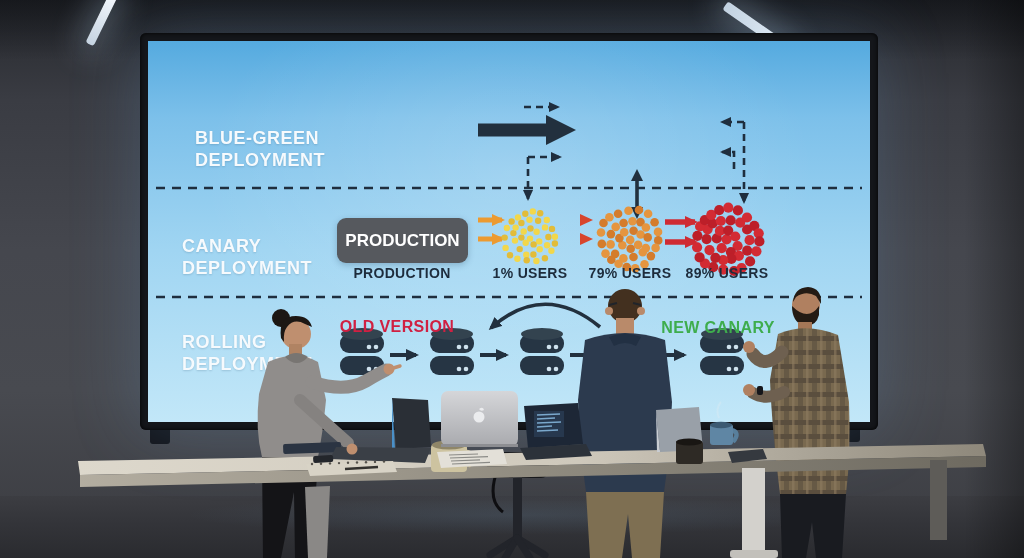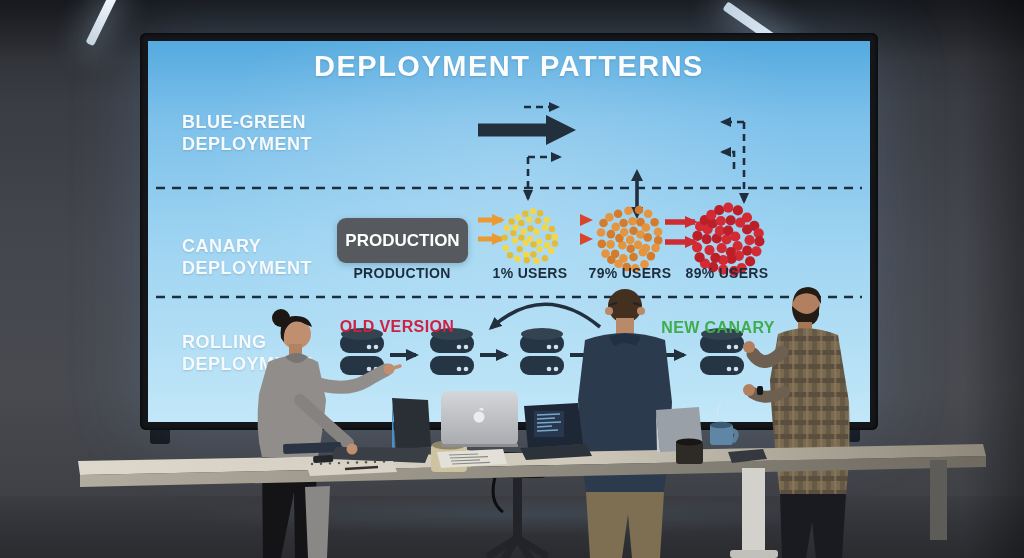--- a/index.html
+++ b/index.html
@@ -27,21 +27,21 @@
       radial-gradient(ellipse at 50% 35%,rgba(255,255,255,0.18),rgba(255,255,255,0) 60%),
       linear-gradient(180deg,#55aadf 0%,#7cc0ea 20%,#a0d5f2 55%,#c2e7f8 100%);}
   .mount{position:absolute;width:20px;height:14px;background:#121419;border-radius:0 0 3px 3px;}
   .mount.m1{left:150px;top:430px;} .mount.m2{left:840px;top:428px;}
   
   .pre{white-space:pre-line;}
   .scr-title{position:absolute;left:0;top:9px;width:722px;text-align:center;color:#fbfdff;
     font-size:29px;font-weight:bold;letter-spacing:1.5px;text-shadow:0 1px 2px rgba(30,70,100,0.25);}
   .row-label{position:absolute;left:34px;color:#f6fafd;font-size:18px;font-weight:bold;
     line-height:22px;letter-spacing:0.5px;text-shadow:0 1px 2px rgba(30,70,100,0.2);}
-  .rl1{top:70px;} .rl2{top:194px;} .rl3{top:290px;}
+  .rl1{top:86px;margin-left:13px;} .rl2{top:194px;} .rl3{top:290px;}
   .dbox{position:absolute;border-radius:9px;display:flex;align-items:center;justify-content:center;
     text-align:center;color:#fff;font-weight:bold;box-shadow:0 2px 6px rgba(20,50,80,0.25);}
   .box-live{left:189px;top:57px;width:133px;height:73px;font-size:18px;line-height:22px;}
   .box-staging{left:422px;top:59px;width:136px;height:73px;font-size:18px;line-height:22px;}
   .box-prod{left:189px;top:177px;width:131px;height:45px;font-size:17px;}
   .caption{position:absolute;top:224px;transform:translateX(-50%);color:#1d2c3c;
     font-size:14px;font-weight:bold;letter-spacing:0.3px;}
   .cap-prod{left:254px;} .cap-c0{left:382px;} .cap-c1{left:482px;} .cap-c2{left:579px;}
   .ver-label{position:absolute;transform:translateX(-50%);font-size:16px;font-weight:bold;letter-spacing:0.4px;}
   .ver-old{left:216px;top:277px;margin-left:33px;} .ver-new{left:570px;top:278px;}
@@ -262,21 +262,20 @@
           <use href="#dbi" x="304" y="314"></use>
           <use href="#dbi" x="394" y="314"></use>
           <use href="#dbi" x="574" y="314"></use>
           <line x1="242" y1="314" x2="268" y2="314" stroke="#22303e" stroke-width="4" marker-end="url(#mA)"></line>
           <line x1="332" y1="314" x2="358" y2="314" stroke="#22303e" stroke-width="4" marker-end="url(#mA)"></line>
           <line x1="422" y1="314" x2="536" y2="314" stroke="#22303e" stroke-width="4" marker-end="url(#mA)"></line>
           <path d="M452,286 Q396,240 343,287" fill="none" stroke="#22303e" stroke-width="3.6" marker-end="url(#mA)"></path>
         </g>
       </svg>
 
-      <div class="scr-title">DEPLOYMENT PATTERNS</div>
 
       <div class="row-label rl1 pre">BLUE-GREEN
 DEPLOYMENT</div>
       <div class="row-label rl2 pre">CANARY
 DEPLOYMENT</div>
       <div class="row-label rl3 pre">ROLLING
 DEPLOYMENT</div>
 
       <div class="dbox box-prod" style="background: rgb(86, 89, 94);">PRODUCTION</div>
 

